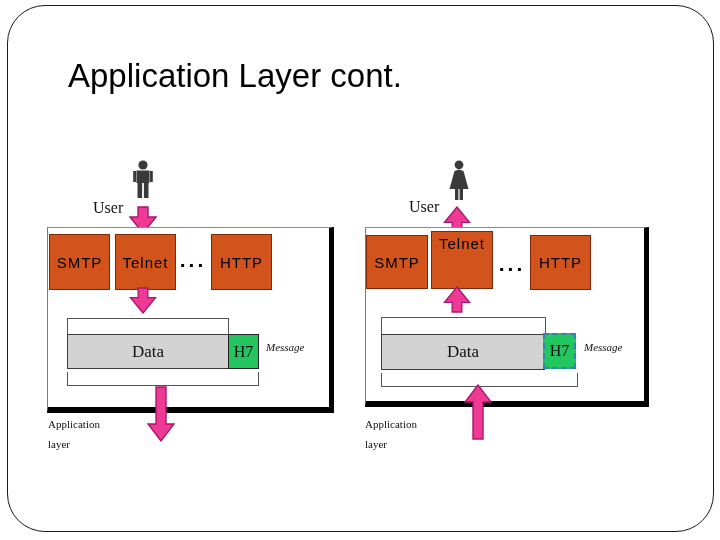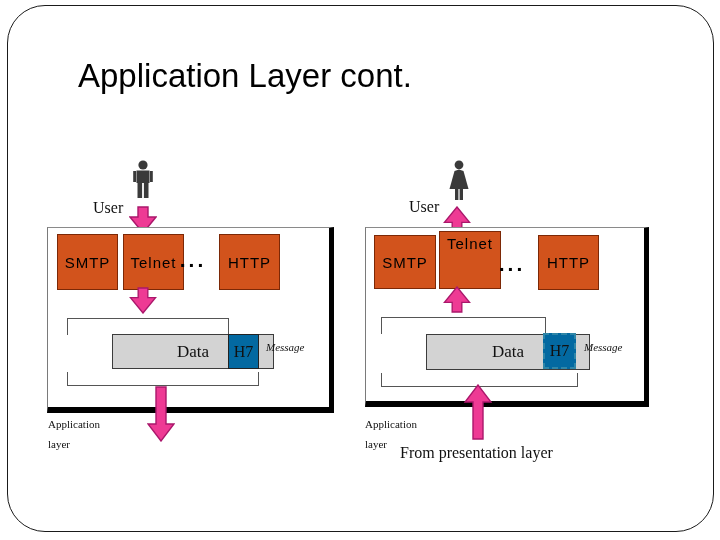--- a/index.html
+++ b/index.html
@@ -1,36 +1,36 @@
 <!DOCTYPE html>
 <html><head>
 <meta charset="utf-8">
 <style>
   html,body{margin:0;padding:0;background:#fff;}
   #slide{position:relative;width:720px;height:540px;background:#ffffff;overflow:hidden;
          font-family:"Liberation Sans",sans-serif;}
   .frame{position:absolute;left:7px;top:5px;width:705px;height:525px;
          border:1px solid #1a1a1a;border-radius:38px;}
-  .title{position:absolute;left:78px;top:57px;font-size:33px;color:#000;
+  .title{position:absolute;left:68px;top:57px;font-size:33px;color:#000;
          font-family:"Liberation Sans",sans-serif;white-space:nowrap;}
   .abs{position:absolute;}
   .serif{font-family:"Liberation Serif",serif;color:#111;}
   .user-label{font-size:16px;margin-top:22px;}
   .container{background:#ffffff;border-top:1px solid #8a8a8a;border-left:1px solid #7a7a7a;
              border-right:5px solid #000;border-bottom:6px solid #000;}
   .proto{background:#d2531c;border:1px solid #7c2806;color:#000;
          display:flex;align-items:center;justify-content:center;
-         font-size:15px;letter-spacing:1px;margin-left:8px;}
+         font-size:15px;letter-spacing:1px;}
   .proto.top-label{align-items:flex-start;padding-top:3px;box-sizing:border-box;}
   .dots{font-size:21px;font-weight:bold;letter-spacing:3px;color:#000;text-align:center;}
   .bracket-top{border-top:1px solid #555;border-left:1px solid #555;border-right:1px solid #555;}
   .bracket-bottom{border-bottom:1px solid #555;border-left:1px solid #555;border-right:1px solid #555;}
   .databox{background:#d3d3d3;border:1px solid #3c3c3c;display:flex;align-items:center;
-           justify-content:center;font-size:17px;margin-left:45px;}
-  .h7box{background:#0369a1;display:flex;align-items:center;justify-content:center;font-size:16px;}
+           justify-content:center;font-size:17px;}
+  .h7box{background:#22c55e;display:flex;align-items:center;justify-content:center;font-size:16px;}
   .h7solid{border:1px solid #222;}
   .h7dashed{border:2px dashed #2f86a8;box-sizing:border-box;}
   .msg{font-size:11px;white-space:nowrap;font-style:italic;}
   .applayer{font-size:11px;line-height:20px;}
   .flowlab{font-size:16px;white-space:nowrap;}
   svg.up{transform:rotate(180deg);}
   .arrow polygon{fill:#ee3a94;stroke:#aa176b;stroke-width:1.4;}
   .person path,.person rect,.person circle{fill:#3a3a3a;}
 </style>
 </head>
@@ -128,14 +128,13 @@
   <div class="abs bracket-bottom" style="left:381px;top:373px;width:195px;height:13px;"></div>
 
   <svg class="abs arrow up" style="left:464px;top:384px;" width="28" height="56" viewBox="0 0 28 56">
     <polygon points="9,1 19,1 19,38 27,38 14,55 1,38 9,38"></polygon>
   </svg>
 
   <div class="abs serif applayer" style="left:365px;top:414px;">
     <div>Application</div>
     <div>layer</div>
   </div>
-  <div class="abs serif flowlab" style="left:400px;top:444px;">From presentation layer</div>
 </div>
 
 </body></html>

